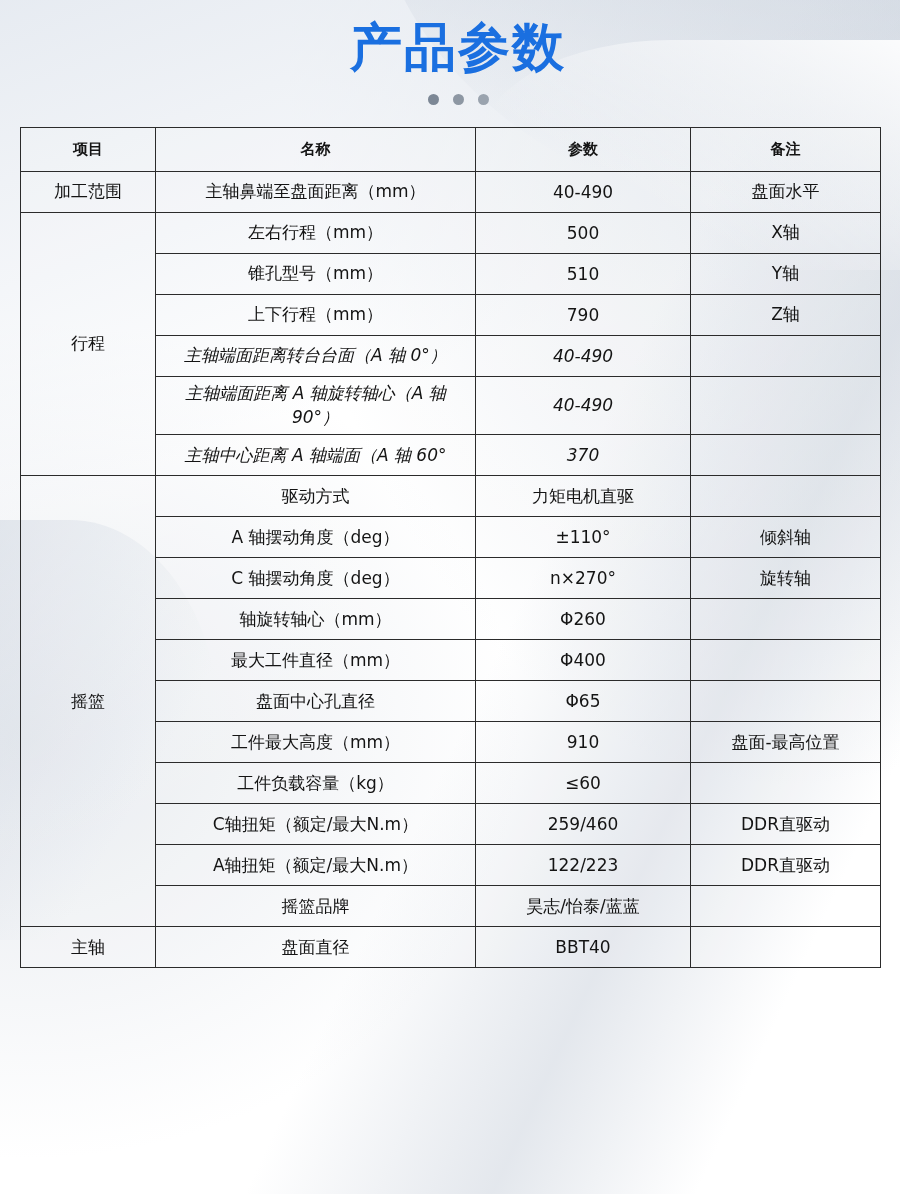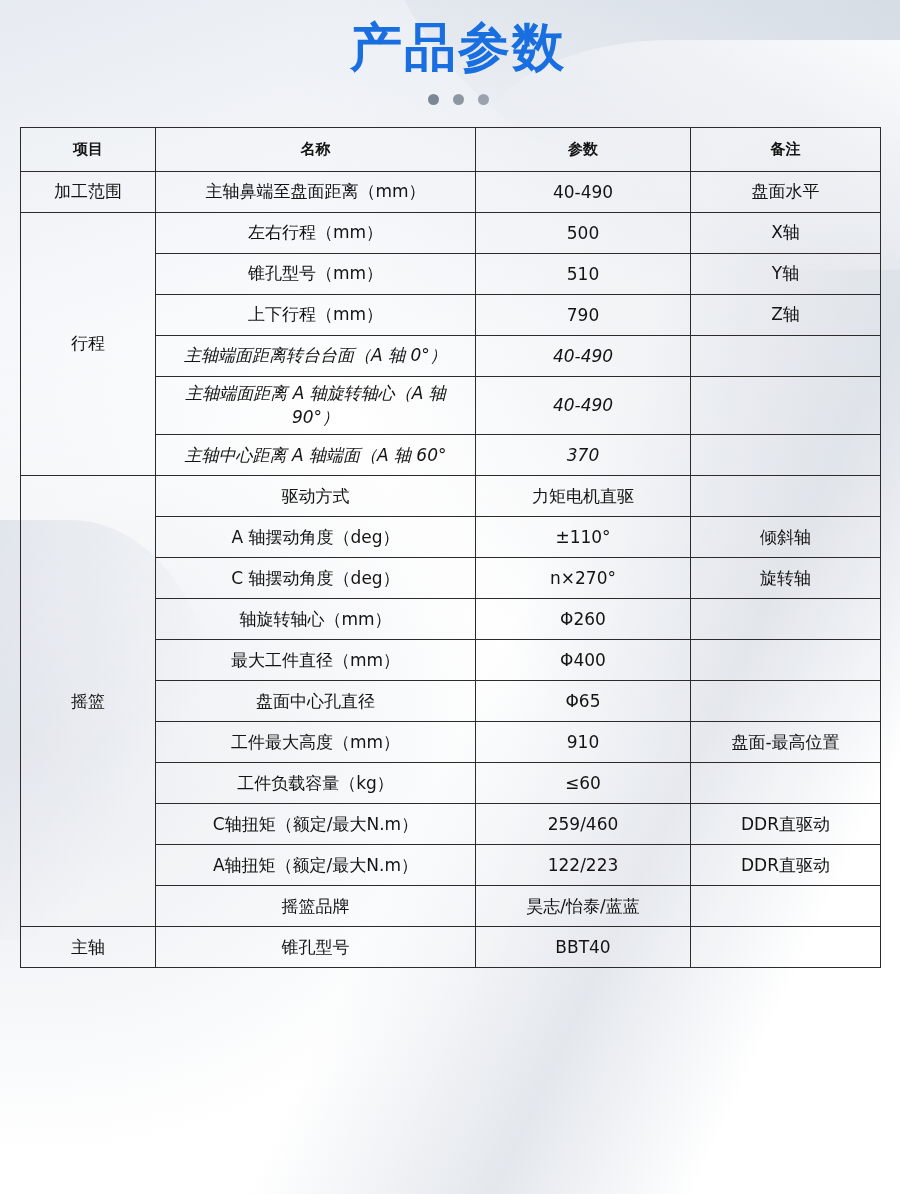--- a/index.html
+++ b/index.html
@@ -270,20 +270,20 @@
           <td>DDR直驱动</td>
         </tr>
         <tr>
           <td class="name-cell">摇篮品牌</td>
           <td>昊志/怡泰/蓝蓝</td>
           <td></td>
         </tr>
 
         <tr>
           <td class="row-label">主轴</td>
-          <td class="name-cell">锥孔型号</td>
+          <td class="name-cell">盘面直径</td>
           <td>BBT40</td>
           <td></td>
         </tr>
       </tbody>
     </table>
   </div>
 </div>
 
 </body></html>

